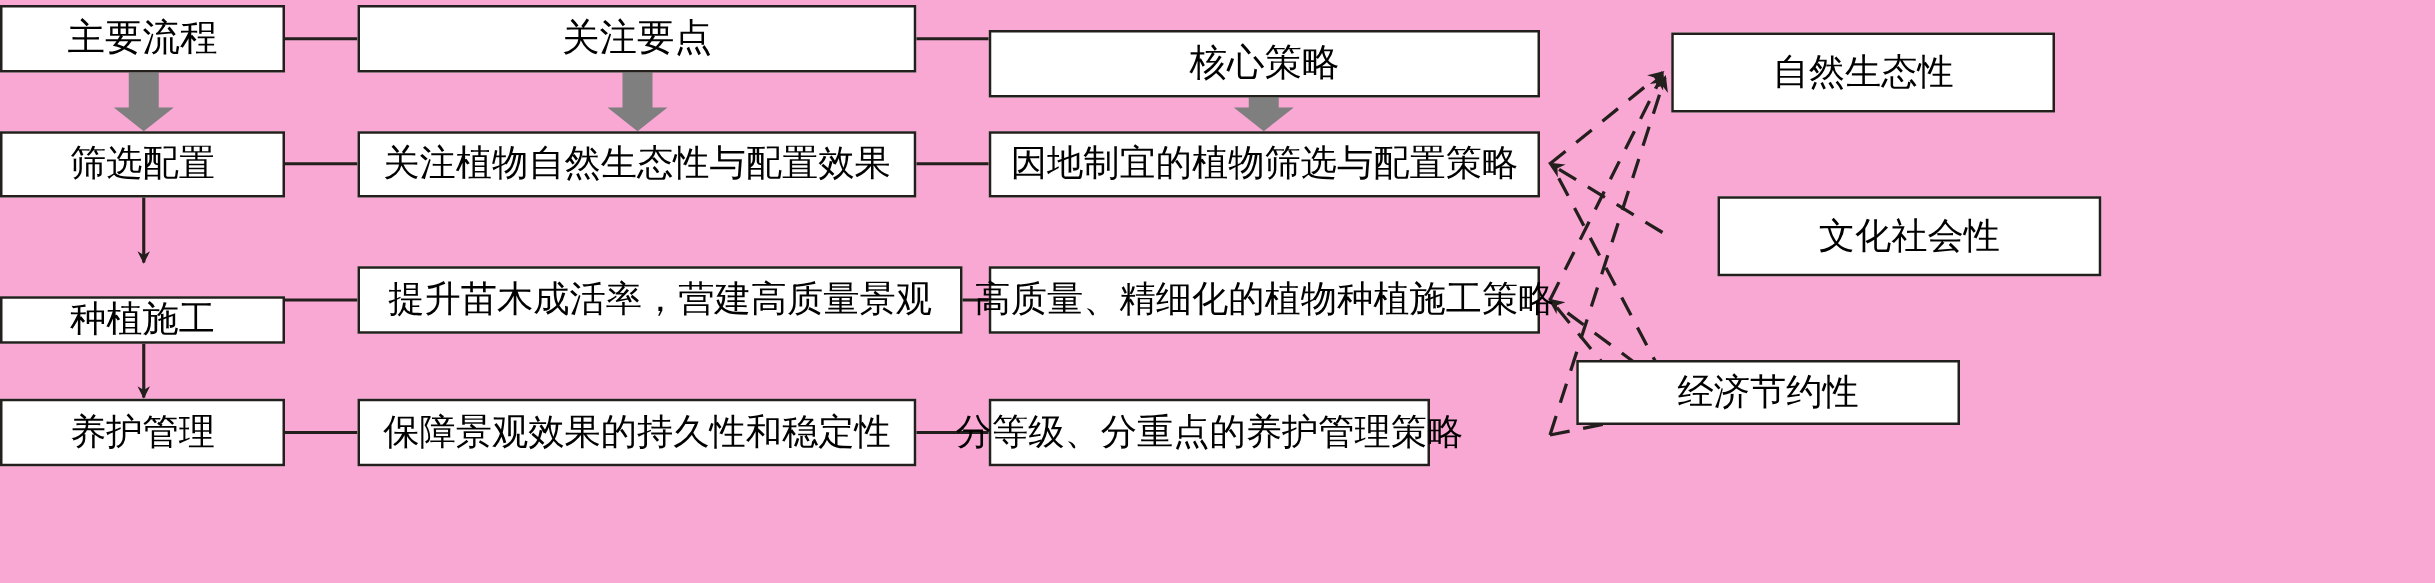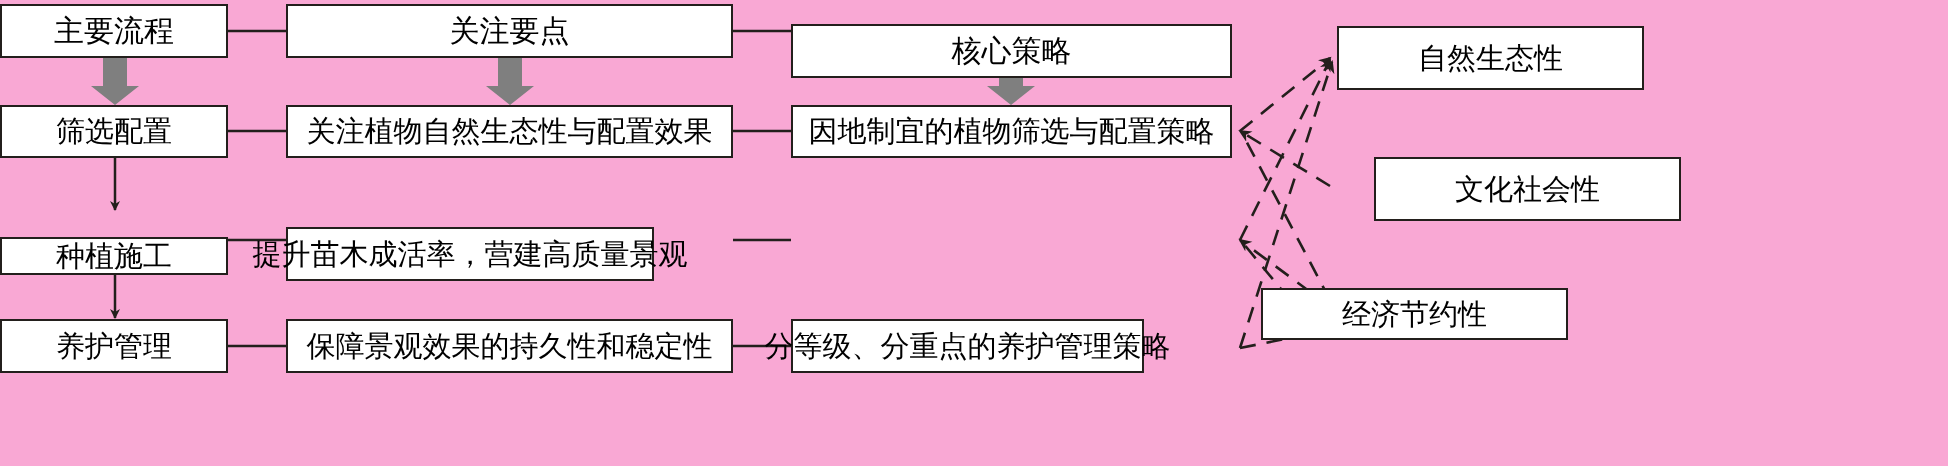--- a/index.html
+++ b/index.html
@@ -90,36 +90,39 @@
   </div>
 
   <div class="box t-hdr" style="left:286px;top:4px;width:447px;height:54px;">
     <span>关注要点</span>
   </div>
 
   <div class="box t-body" style="left:286px;top:105px;width:447px;height:53px;">
     <span>关注植物自然生态性与配置效果</span>
   </div>
 
-  <div class="box t-body" style="left:286px;top:227px;width:368px;height:54px;">
+  <div class="box t-body" style="left:286px;top:213px;width:484px;height:54px;">
     <span>提升苗木成活率，营建高质量景观</span>
   </div>
 
   <div class="box t-body" style="left:286px;top:319px;width:447px;height:54px;">
     <span>保障景观效果的持久性和稳定性</span>
   </div>
 
   <div class="box t-hdr" style="left:791px;top:4px;width:441px;height:54px;margin-top:20px;">
     <span>核心策略</span>
   </div>
 
   <div class="box t-body" style="left:791px;top:105px;width:441px;height:53px;">
     <span>因地制宜的植物筛选与配置策略</span>
   </div>
 
+  <div class="box t-body" style="left:791px;top:213px;width:441px;height:54px;">
+    <span>高质量、精细化的植物种植施工策略</span>
+  </div>
 
   <div class="box t-body" style="left:791px;top:319px;width:353px;height:54px;">
     <span>分等级、分重点的养护管理策略</span>
   </div>
 
   <div class="box t-prop" style="left:1337px;top:26px;width:307px;height:64px;">
     <span>自然生态性</span>
   </div>
 
   <div class="box t-prop" style="left:1374px;top:157px;width:307px;height:64px;">

